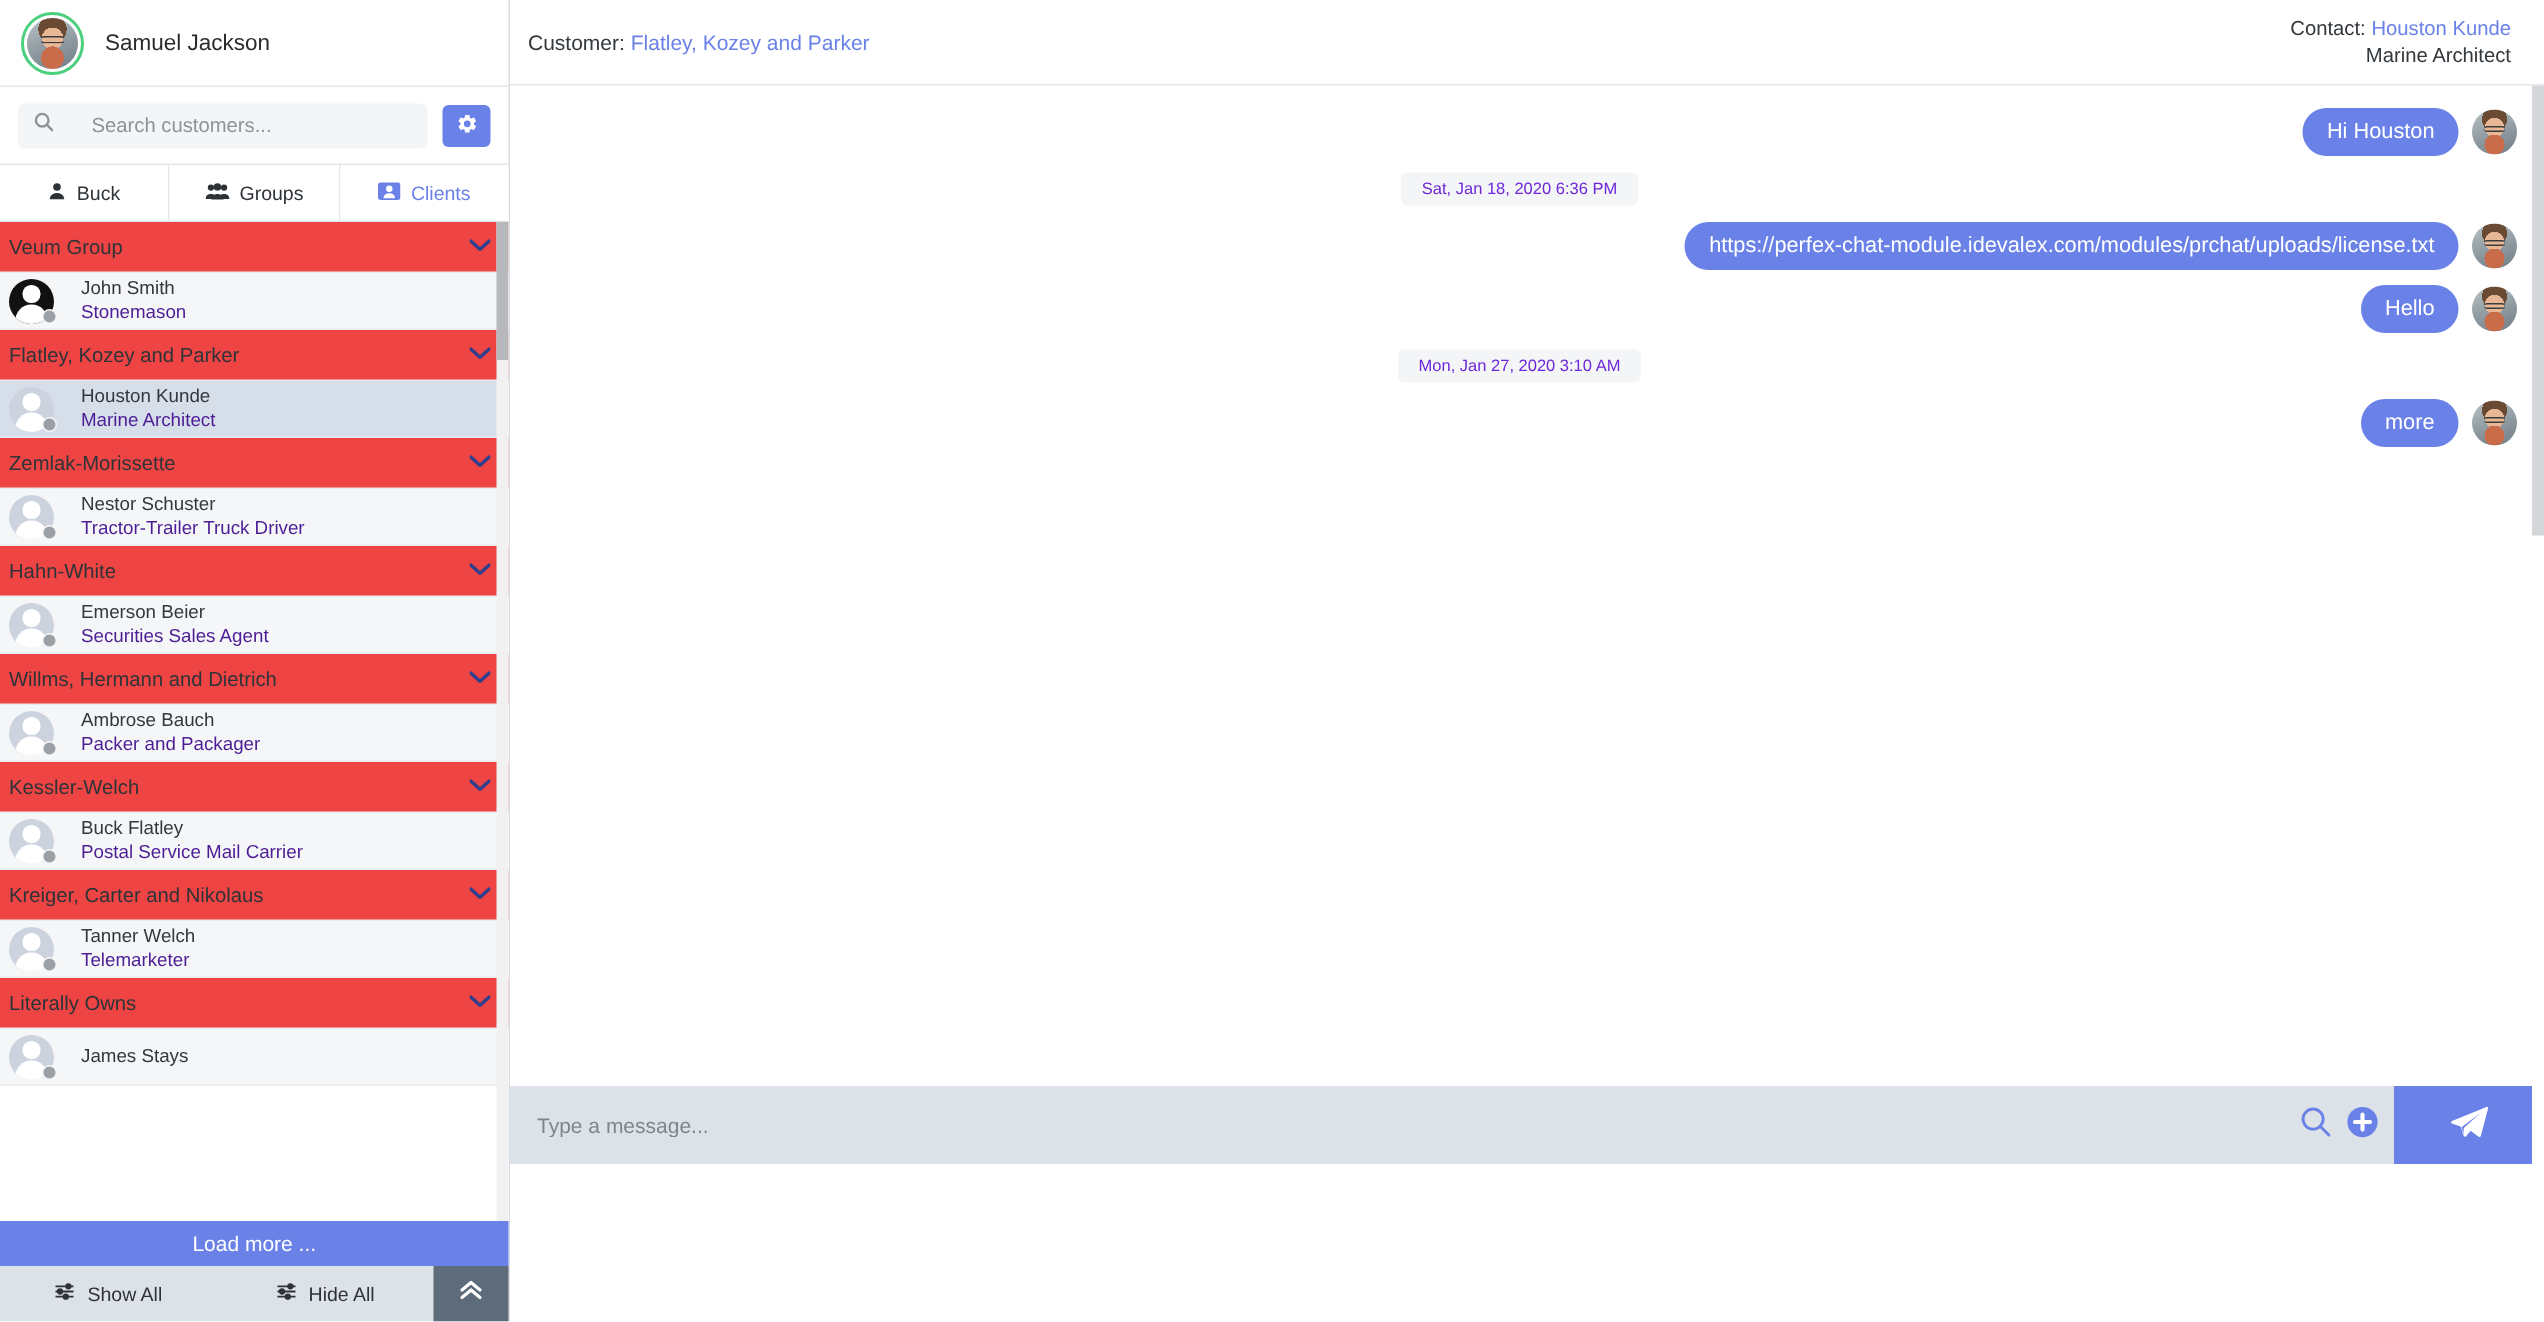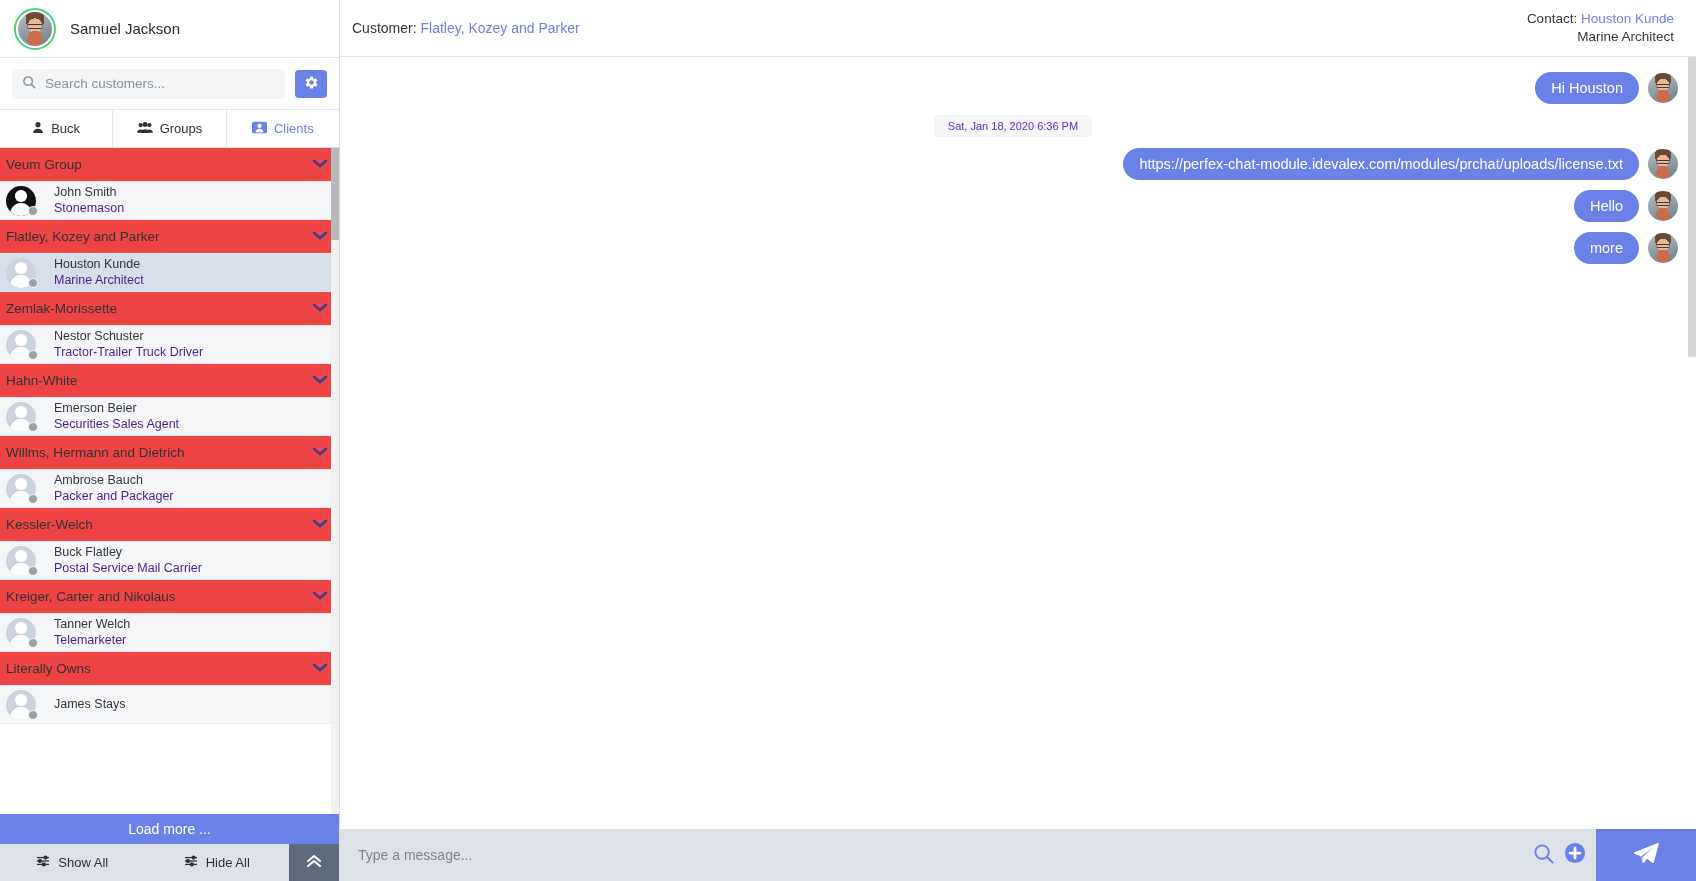--- a/index.html
+++ b/index.html
@@ -3,21 +3,21 @@
 <meta charset="utf-8">
 <style>
   * { box-sizing: border-box; margin: 0; padding: 0; }
   html, body {
     width: 1696px; height: 881px;
     font-family: "Liberation Sans", sans-serif;
     background: #ffffff;
     overflow: hidden;
   }
 
-  .app { position: relative; width: 1696px; height: 881px; display: flex; }
+  .app { position: relative; width: 1696px; height: 776px; display: flex; }
 
   
   .sidebar {
     width: 340px;
     height: 881px;
     background: #ffffff;
     border-right: 1px solid #d9dde2;
     display: flex;
     flex-direction: column;
     position: relative;
@@ -67,21 +67,21 @@
     flex: 0 0 auto;
   }
   .search-box {
     flex: 1 1 auto;
     height: 30px;
     background: #f4f5f7;
     border-radius: 4px;
     display: flex;
     align-items: center;
     padding: 0 10px;
-    gap: 9px;
+    gap: 25px;
   }
   .search-box input {
     border: none; outline: none; background: transparent;
     font-size: 13.5px; color: #5a5f66; width: 100%;
     font-family: "Liberation Sans", sans-serif;
   }
   .search-box input::placeholder { color: #8d939b; }
   .gear-btn {
     width: 32px; height: 28px;
     background: #6a82e8;
@@ -563,20 +563,23 @@
             <div class="date-pill">Sat, Jan 18, 2020 6:36 PM</div>
           </div>
           <div class="msg-row">
             <div class="bubble">https://perfex-chat-module.idevalex.com/modules/prchat/uploads/license.txt</div>
             <div class="m-avatar"></div>
           </div>
           <div class="msg-row">
             <div class="bubble">Hello</div>
             <div class="m-avatar"></div>
           </div>
+          <div class="date-row">
+            <div class="date-pill">Mon, Jan 27, 2020 3:10 AM</div>
+          </div>
           <div class="msg-row">
             <div class="bubble">more</div>
             <div class="m-avatar"></div>
           </div>
         </div>
     </div>
 
     <div class="chat-scrollbar">
       <div class="thumb"></div>
     </div>

